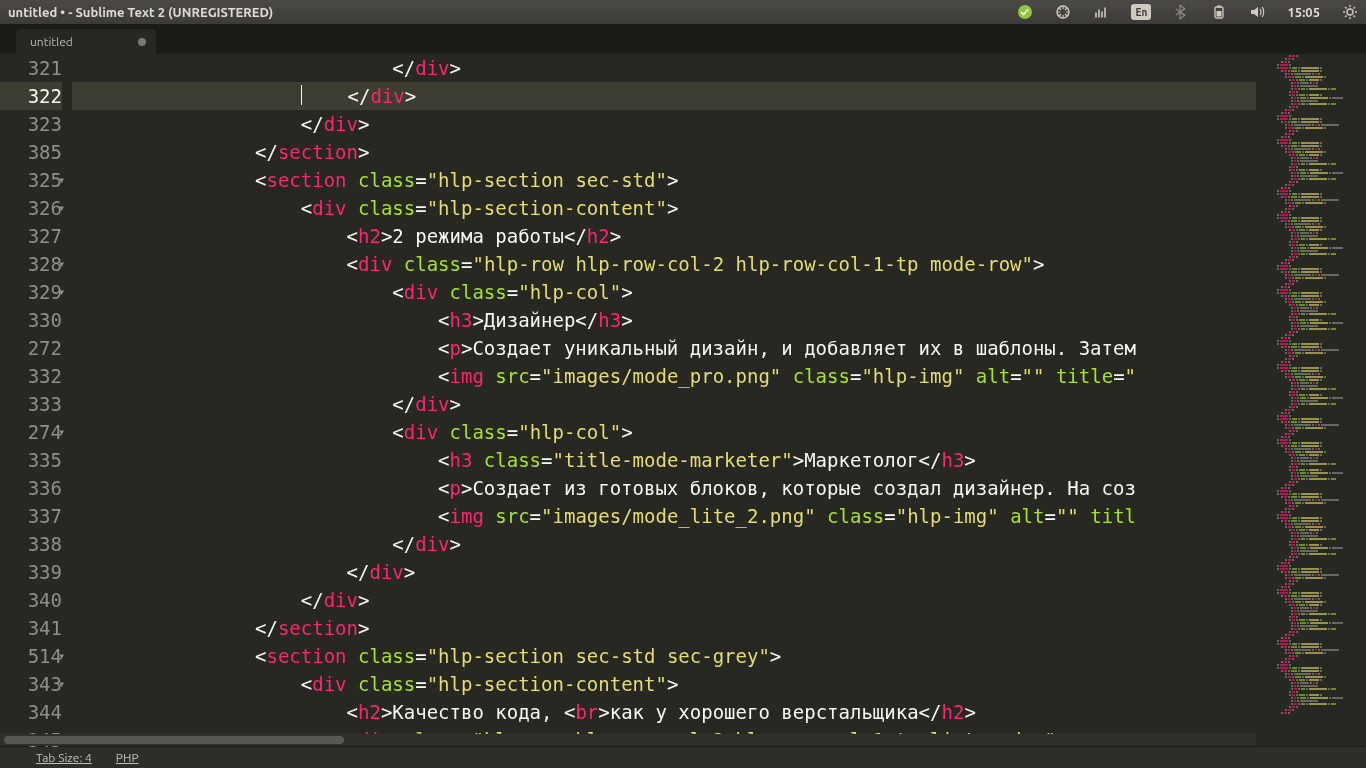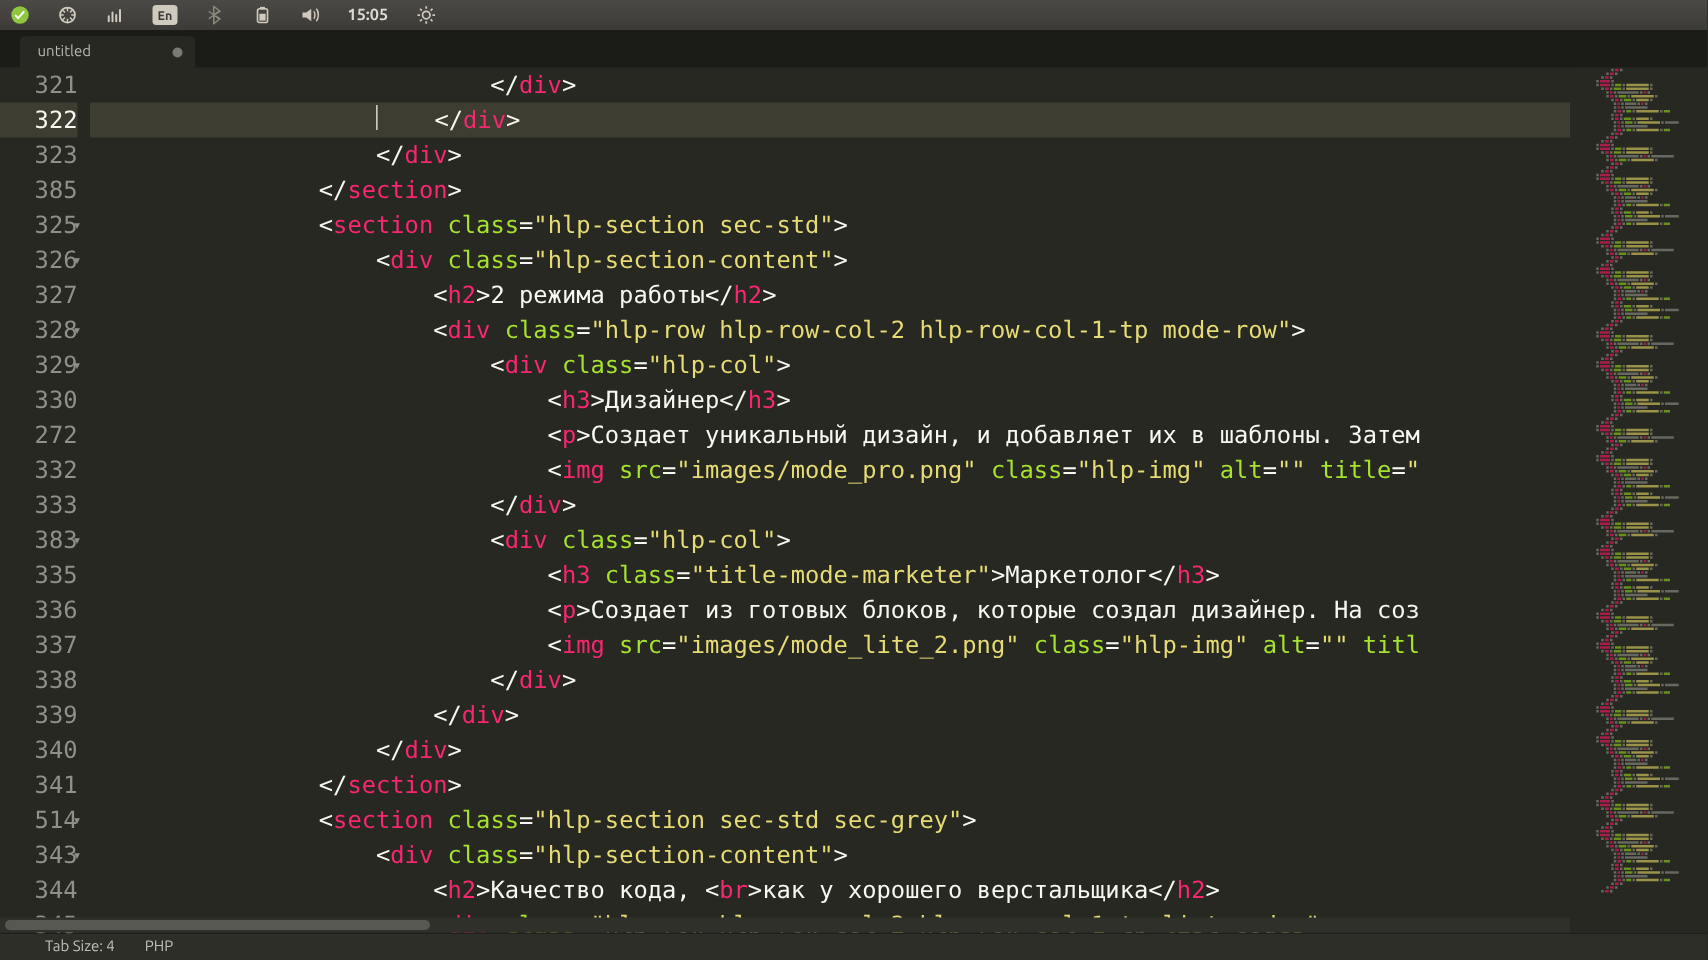--- a/index.html
+++ b/index.html
@@ -130,27 +130,28 @@
   height: 22px;
   background: #2d2e27;
   border-top: 1px solid #1b1c18;
   display: flex;
   align-items: center;
   color: #c0c0b8;
   font-size: 12px;
   padding: 0 12px;
 }
 .statusbar .left { flex: 1; }
-.statusbar .segr { margin-left: 24px; }
+.statusbar .segr { margin-left: 24px; text-decoration: underline; }
 svg { display:block; }
 </style>
 </head>
 <body>
 
 <div class="menubar">
+  <span class="title">untitled • - Sublime Text 2 (UNREGISTERED)</span>
   <div class="tray">
     <span class="tray-icon">
       <svg width="16" height="16" viewBox="0 0 16 16">
           <circle cx="8" cy="8" r="7" fill="#8ec63f"></circle>
           <path d="M4.5 8.5l2 2 4.5-5" stroke="#fff" stroke-width="1.6" fill="none" stroke-linecap="round"></path>
         </svg>
     </span>
     <span class="tray-icon">
       <svg width="16" height="16" viewBox="0 0 16 16">
           <circle cx="8" cy="8" r="6" fill="none" stroke="#cfcabd" stroke-width="1.4"></circle>
@@ -208,21 +209,21 @@
       <div class="ln">385</div>
       <div class="ln fold">325</div>
       <div class="ln fold">326</div>
       <div class="ln">327</div>
       <div class="ln fold">328</div>
       <div class="ln fold">329</div>
       <div class="ln">330</div>
       <div class="ln">272</div>
       <div class="ln">332</div>
       <div class="ln">333</div>
-      <div class="ln fold">383</div>
+      <div class="ln fold">274</div>
       <div class="ln">335</div>
       <div class="ln">336</div>
       <div class="ln">337</div>
       <div class="ln">338</div>
       <div class="ln">339</div>
       <div class="ln">340</div>
       <div class="ln">341</div>
       <div class="ln fold">514</div>
       <div class="ln fold">343</div>
       <div class="ln">344</div>

